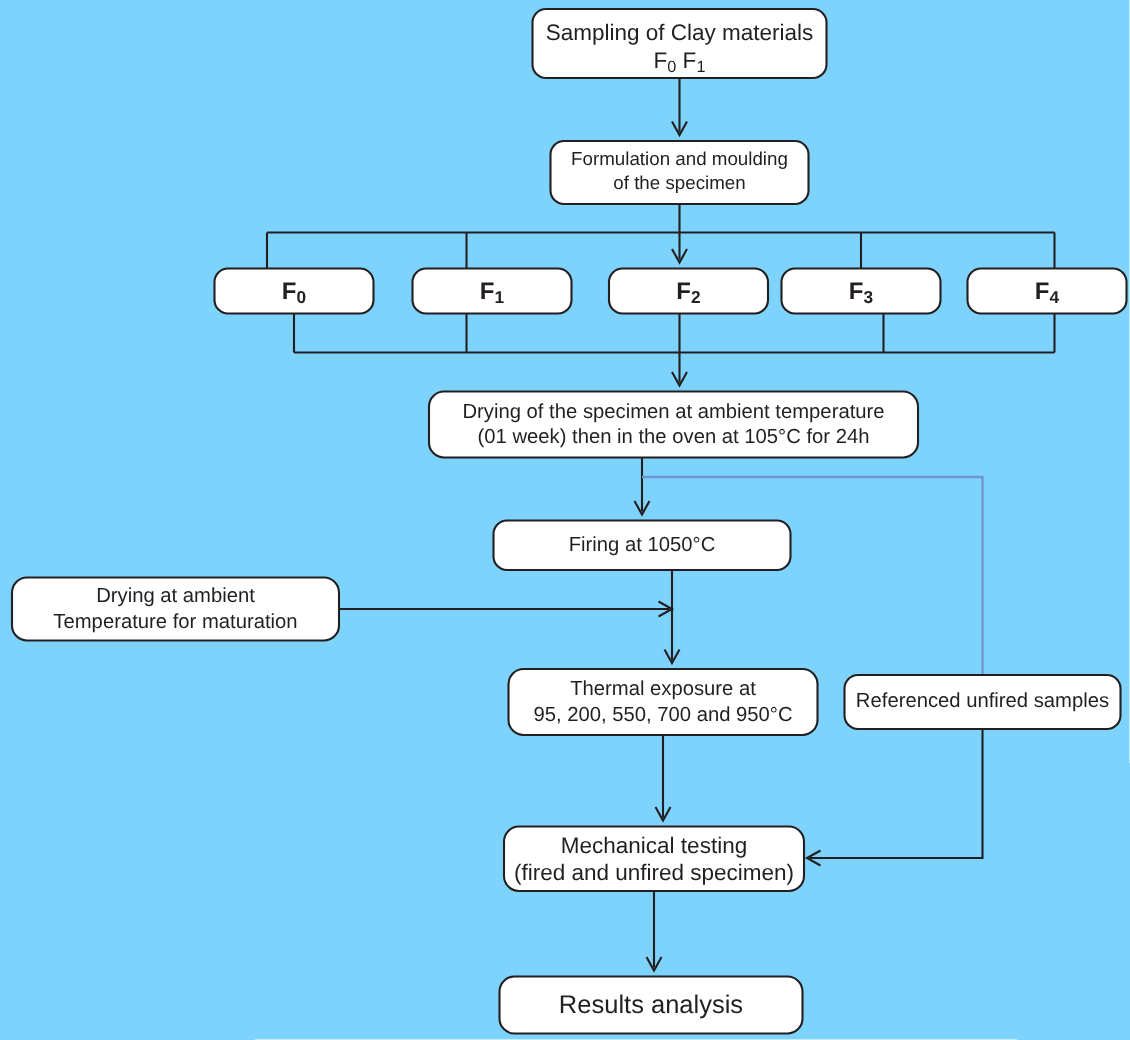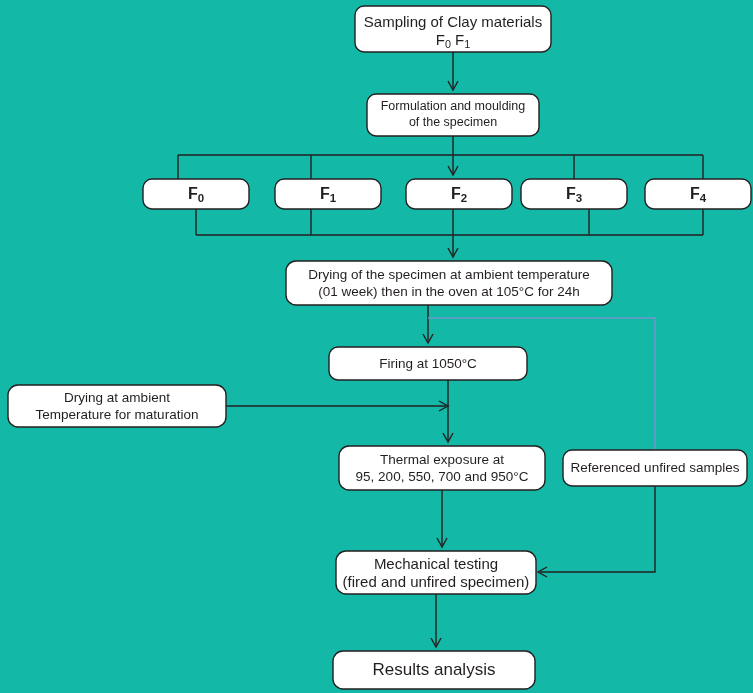--- a/index.html
+++ b/index.html
@@ -5,21 +5,21 @@
 <style>
   html, body {
     margin: 0;
     padding: 0;
     background: #ffffff;
   }
   #diagram-root {
     position: relative;
     width: 753px;
     height: 693px;
-    background: #14b8a6;
+    background: #7dd3fc;
     font-family: "Liberation Sans", sans-serif;
     overflow: hidden;
   }
   #flow-svg {
     position: absolute;
     top: 0;
     left: 0;
     width: 753px;
     height: 693px;
   }

